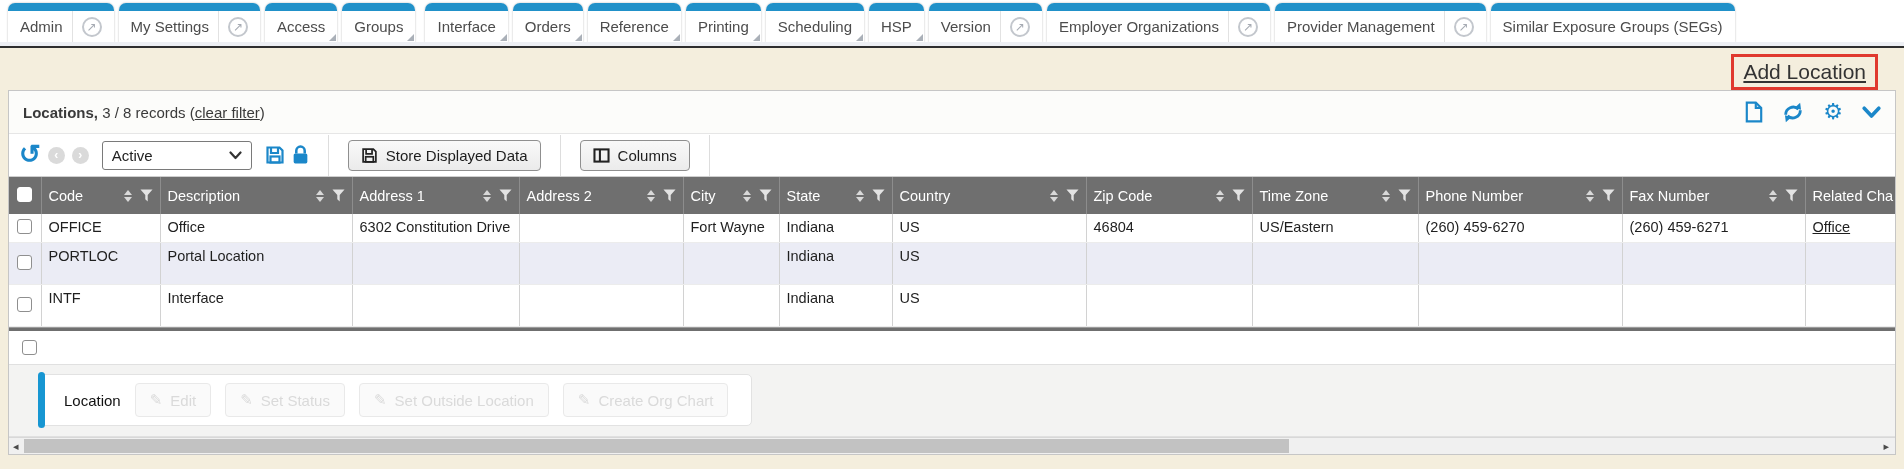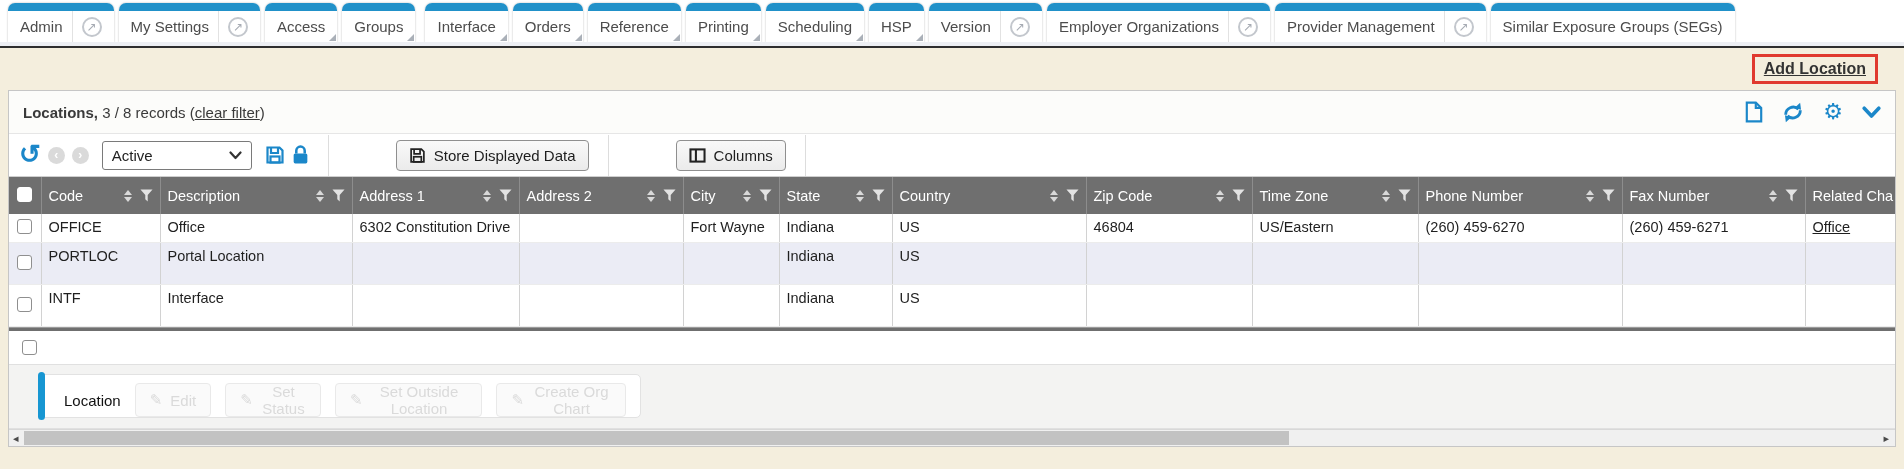--- a/index.html
+++ b/index.html
@@ -25,21 +25,21 @@
             display:flex; align-items:center; justify-content:center; color:#a6abb3; font-size:12px; line-height:1; }
   .notch { position:absolute; right:1px; bottom:1px; width:0; height:0;
            border-bottom:7px solid #aab0b8; border-left:7px solid transparent; }
   .tab.active .notch { border-bottom-color:#ffffff; }
   .understrip { height:4px; background:#edeff4; }
   .darkline { height:2px; background:#2e2e2e; }
 
   
   .actionbar { height:42px; background:#f4eedd; position:relative; }
   .redbox { position:absolute; right:26px; top:6px; border:3px solid #e0392e; padding:3px 9px; }
-  .addloc { font-size:16px; color:#333; text-decoration:underline; cursor:pointer;font-weight:bold; }
+  .addloc { font-size:21px; color:#333; text-decoration:underline; cursor:pointer; }
 
   
   .panel { margin:0 8px; background:#fff; border:1px solid #c6c6c6; }
 
   .phead { height:43px; display:flex; align-items:center; justify-content:space-between;
            padding:12px 14px; background:#fcfcfa; border-bottom:1px solid #e6e6e6; }
   .ptitle { font-size:15px; color:#3a3a3a; }
   .ptitle .bold { font-weight:bold; }
   .clearfilter { text-decoration:underline; color:#3a3a3a; cursor:pointer; }
   .phead-icons { display:flex; align-items:center; gap:19px; color:#1b87c9; }
@@ -51,21 +51,21 @@
              background:#ffffff; border-bottom:1px solid #cfcfcf; }
   .undo { color:#1b87c9; font-size:26px; font-weight:bold; line-height:0.9; cursor:pointer; }
   .navcircle { width:17px; height:17px; border-radius:50%; background:#dadada; color:#fff;
                display:flex; align-items:center; justify-content:center; font-size:12px; font-weight:bold; }
   .selectbox { width:150px; height:29px; border:1px solid #7a7a7a; border-radius:3px; background:#fff;
                display:flex; align-items:center; justify-content:space-between; padding:0 9px;
                font-size:15px; color:#222; margin:0 6px; cursor:pointer; }
   .vsep { width:1px; height:41px; background:#dddddd; margin:0 12px; flex:0 0 auto; }
   .btn { height:31px; display:inline-flex; align-items:center; gap:8px; padding:0 12px;
          border:1px solid #8f8f8f; border-radius:4px; background:linear-gradient(#f9f9f9,#ebebeb);
-         font-size:15px; color:#1d1d1d; cursor:pointer;margin-left:48px; }
+         font-size:15px; color:#1d1d1d; cursor:pointer; }
   .btn.disabled { border-color:#ececec; background:#fbfbfb; color:#dcdcdc; cursor:default; }
 
   
   .tablewrap { overflow:hidden; }
   table { border-collapse:collapse; table-layout:fixed; width:1966px; font-size:14.5px; }
   thead th { background:#6f6f6f; color:#fff; font-weight:normal; height:37px; padding:0 7px;
              border-right:1px solid #8d8d8d; text-align:left; cursor:pointer; }
   .hwrap { display:flex; align-items:center; justify-content:space-between; gap:4px; }
   .hicons { display:flex; align-items:center; gap:8px; }
   .sort { display:flex; flex-direction:column; gap:2px; cursor:pointer; }
@@ -81,22 +81,22 @@
         border-radius:3px; cursor:pointer; }
   th .cb { border-color:#fff; }
   .cell-link { color:#1f1f1f; text-decoration:underline; cursor:pointer; }
 
   .grid-end { border-top:1px solid #9b9b9b; height:3px; background:#fff; border-bottom:3px solid #6f6f6f; }
   .selectall { height:34px; display:flex; align-items:center; padding-left:13px; background:#fff;
                border-bottom:1px solid #e0e0e0; }
 
   
   .pfooter { background:#f3f3f2; padding:9px 0 10px 30px; border-bottom:1px solid #e0e0e0; }
-  .groupbox { position:relative; width:602px; background:#fff; border:1px solid #e2e2e2; border-radius:5px;
-              display:flex; align-items:center; gap:14px; padding:8px 14px 0 24px; }
+  .groupbox { position:relative; width:713px; background:#fff; border:1px solid #e2e2e2; border-radius:5px;
+              display:flex; align-items:center; gap:14px; padding:8px 14px 8px 24px; }
   .accent { position:absolute; left:-2px; top:-3px; bottom:-3px; width:7px; background:#1796d2; border-radius:4px; }
   .grouplabel { font-size:15px; color:#111; }
   .gbtn { height:34px; display:inline-flex; align-items:center; gap:8px; padding:0 14px;
           border:1px solid #e9e9e9; border-radius:4px; background:#fafafa; color:#dadada; font-size:15px; }
   .pencil { font-size:15px; }
 
   
   .hscroll { height:17px; background:#f0f0f0; border-top:1px solid #d8d8d8; position:relative; }
   .hthumb { position:absolute; left:15px; top:1px; bottom:1px; width:1265px; background:#c2c2c2; cursor:grab; }
   .harrow { position:absolute; top:0; bottom:0; display:flex; align-items:center; color:#4a4a4a; font-size:11px; cursor:pointer; }

